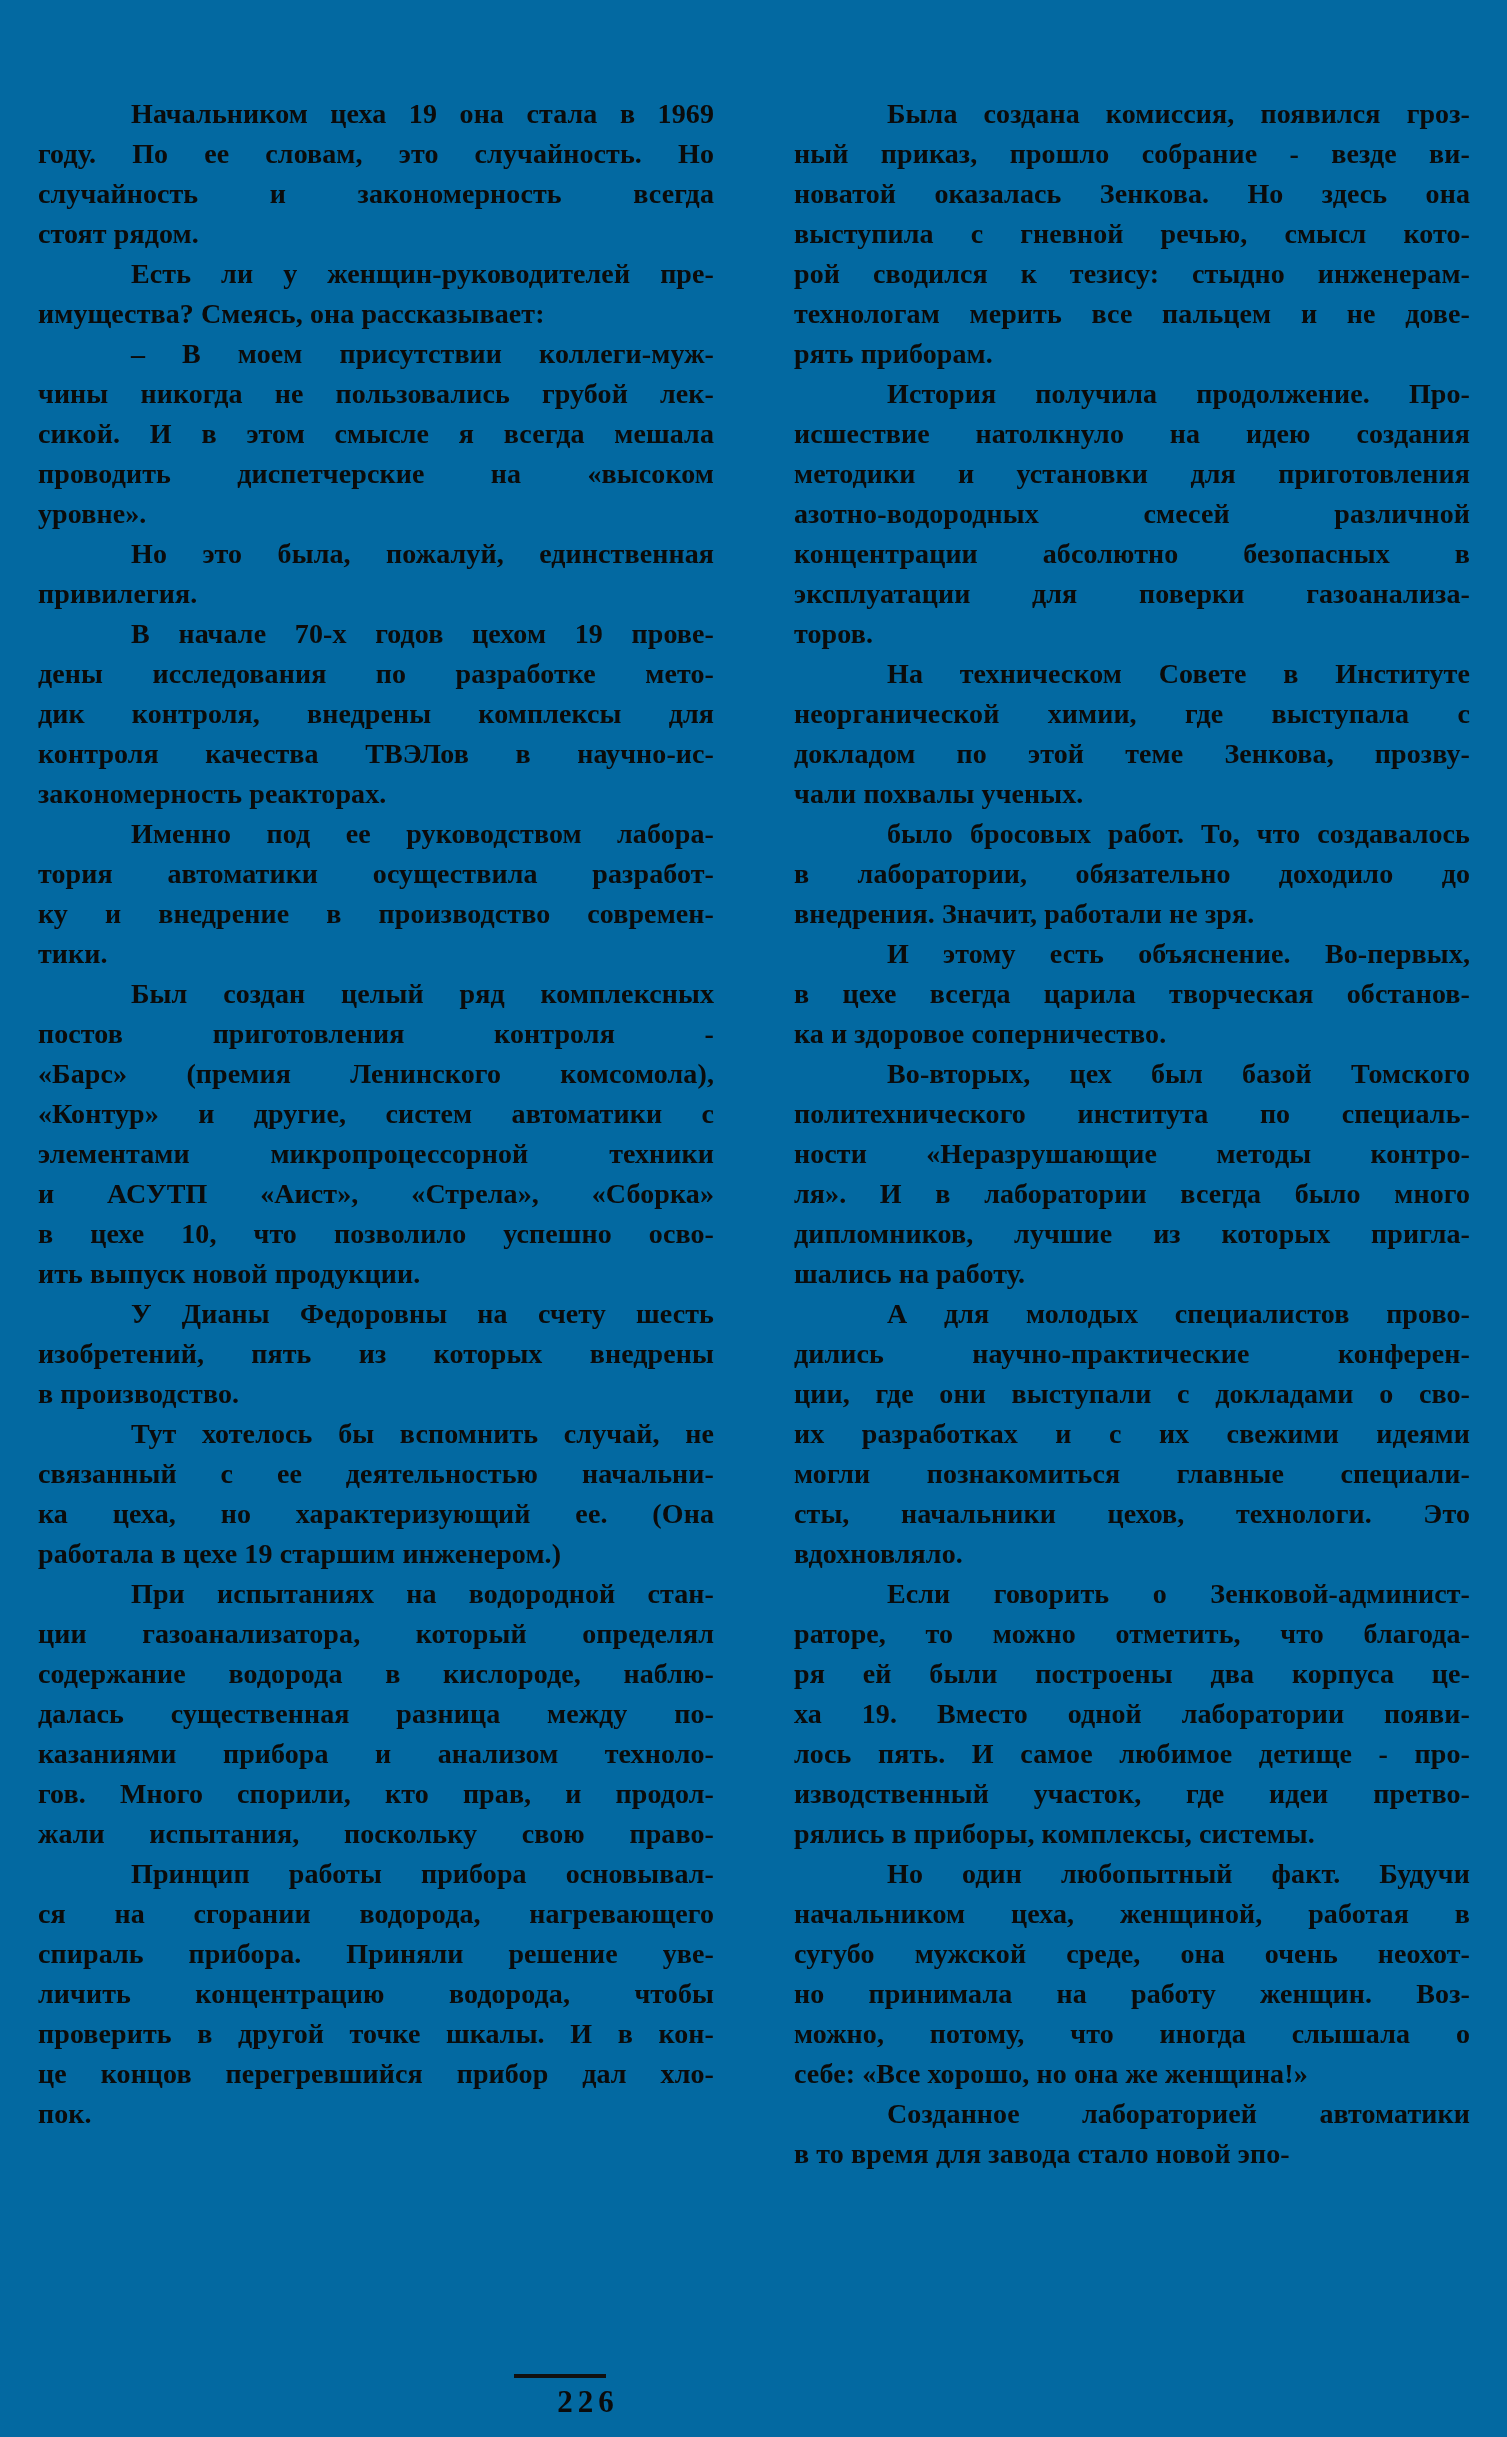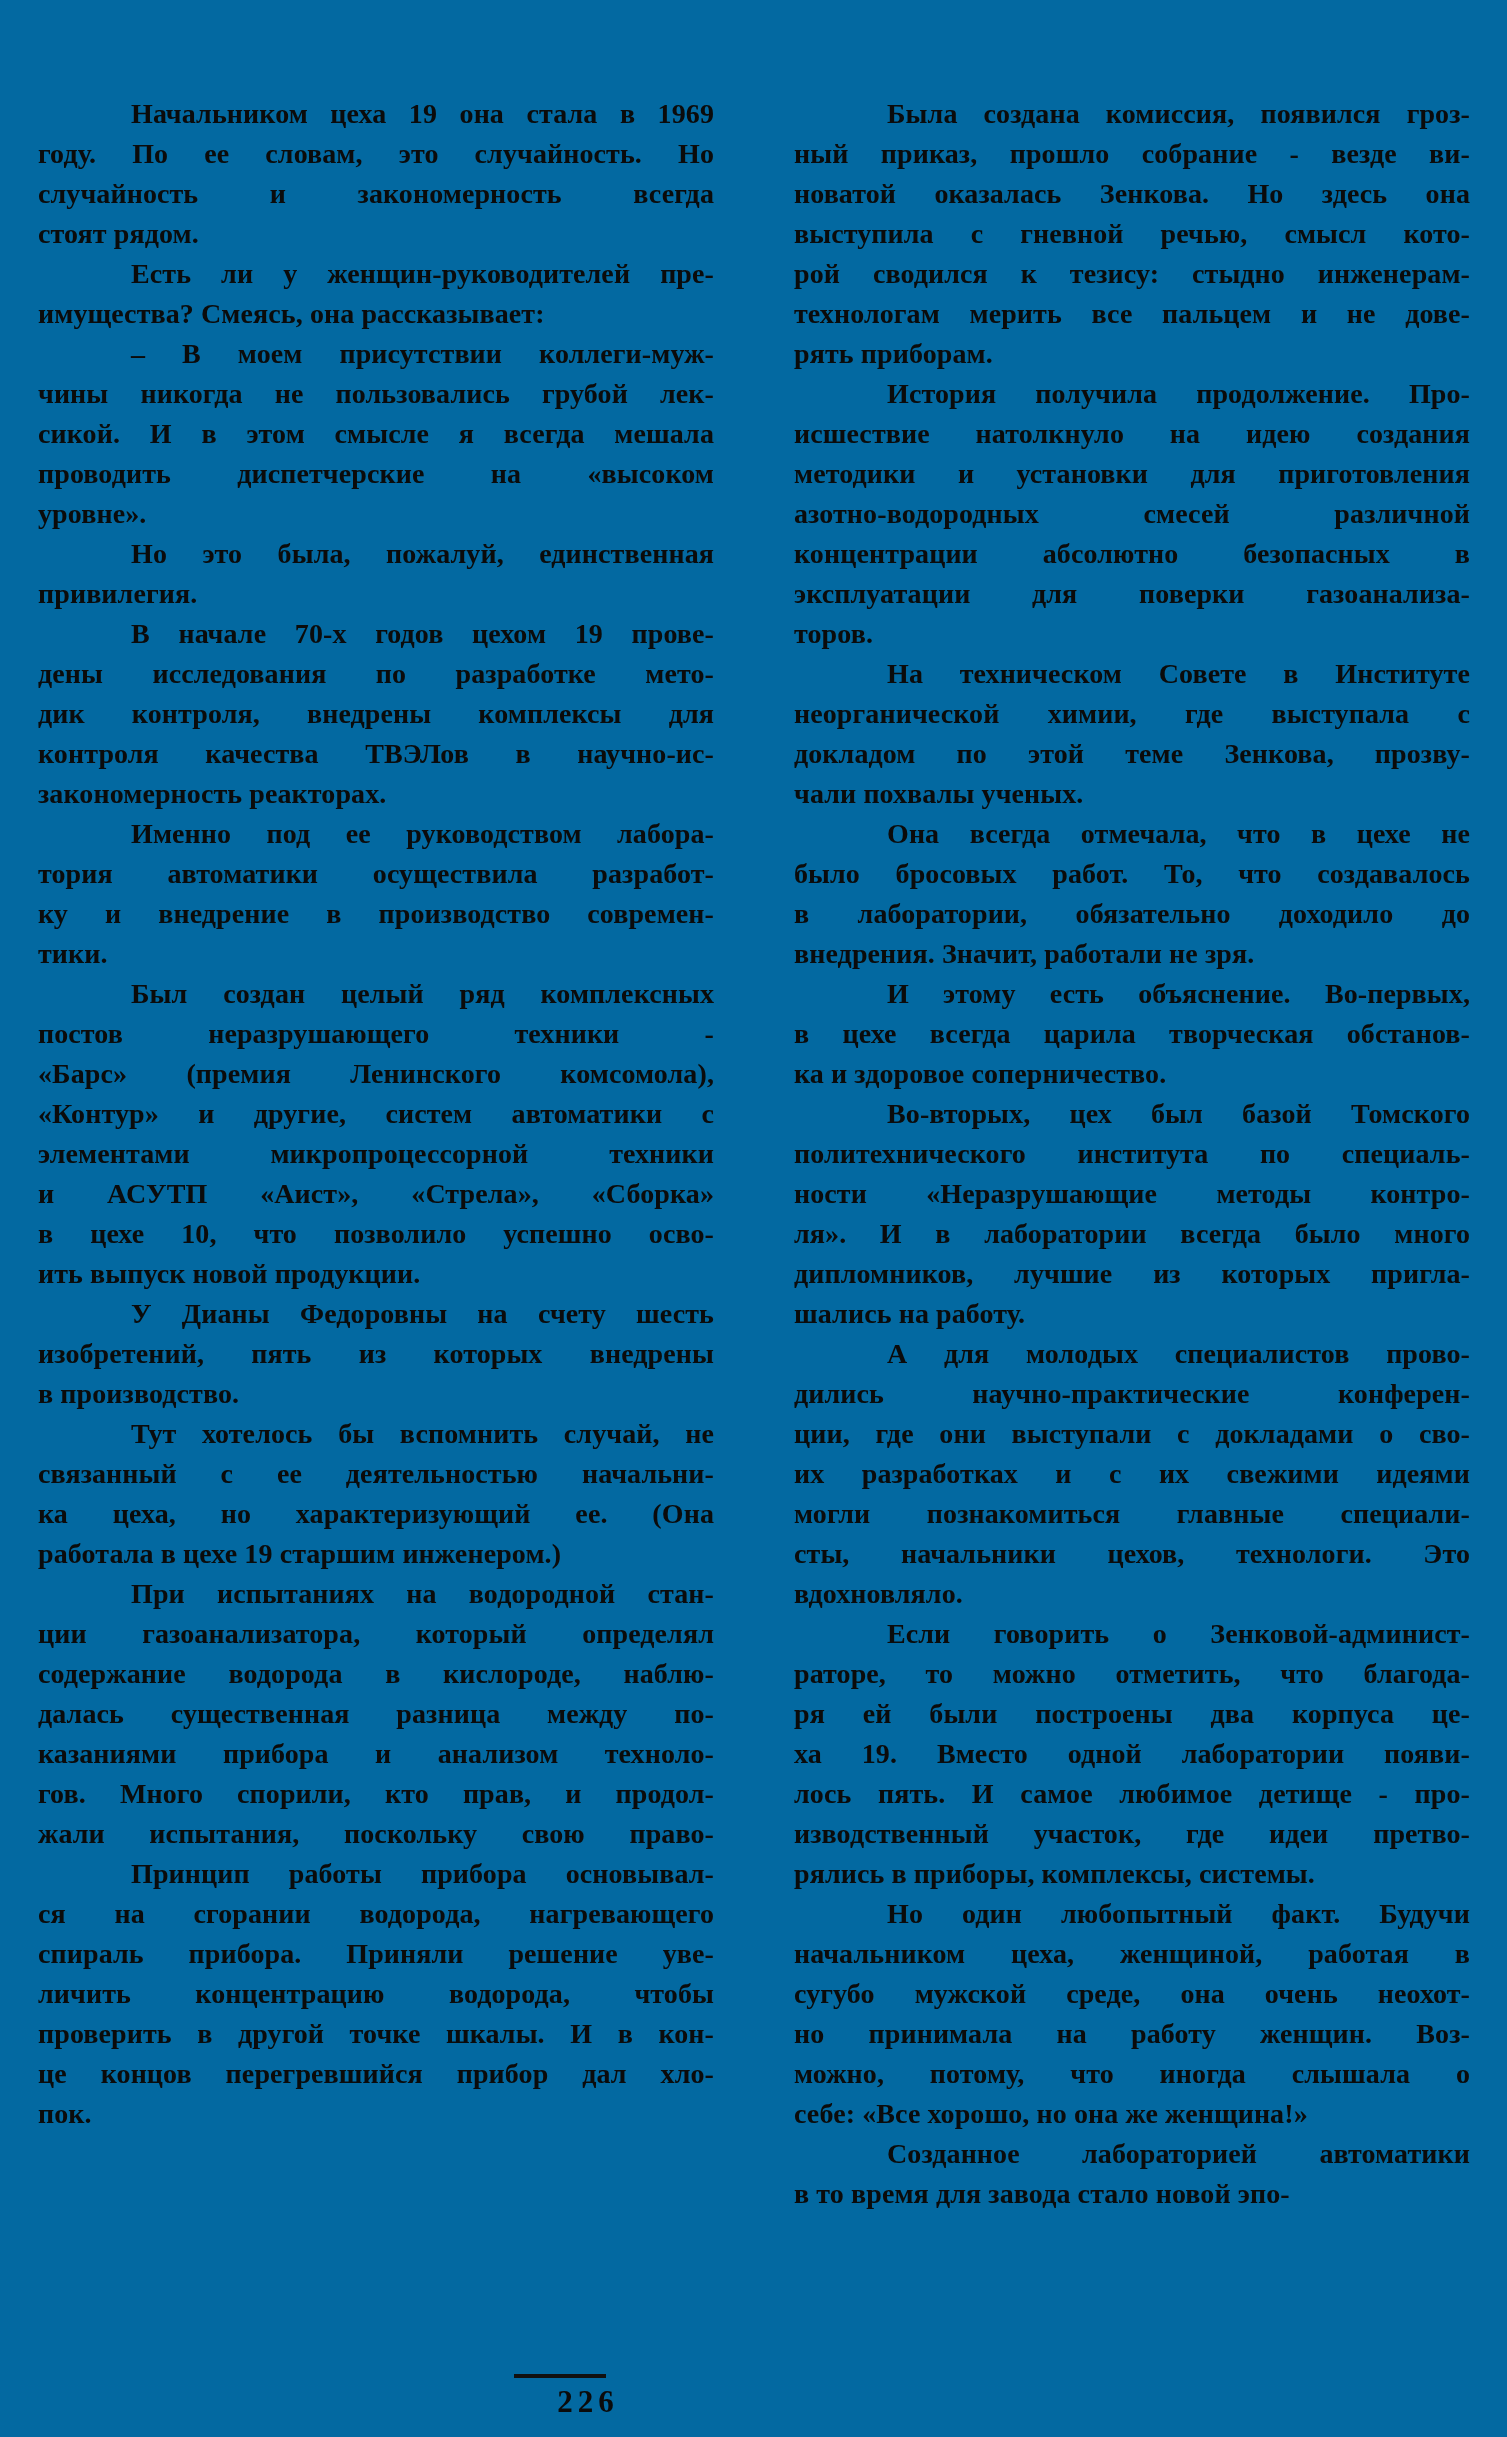--- a/index.html
+++ b/index.html
@@ -110,21 +110,21 @@
           <span class="line last">закономерность реакторах.</span>
         </p>
         <p class="paragraph">
           <span class="line">Именно под ее руководством лабора-</span>
           <span class="line">тория автоматики осуществила разработ-</span>
           <span class="line">ку и внедрение в производство современ-</span>
           <span class="line last">тики.</span>
         </p>
         <p class="paragraph">
           <span class="line">Был создан целый ряд комплексных</span>
-          <span class="line">постов неразрушающего техники -</span>
+          <span class="line">постов приготовления контроля -</span>
           <span class="line">«Барс» (премия Ленинского комсомола),</span>
           <span class="line">«Контур» и другие, систем автоматики с</span>
           <span class="line">элементами микропроцессорной техники</span>
           <span class="line">и АСУТП «Аист», «Стрела», «Сборка»</span>
           <span class="line">в цехе 10, что позволило успешно осво-</span>
           <span class="line last">ить выпуск новой продукции.</span>
         </p>
         <p class="paragraph">
           <span class="line">У Дианы Федоровны на счету шесть</span>
           <span class="line">изобретений, пять из которых внедрены</span>
@@ -174,21 +174,20 @@
           <span class="line">эксплуатации для поверки газоанализа-</span>
           <span class="line last">торов.</span>
         </p>
         <p class="paragraph">
           <span class="line">На техническом Совете в Институте</span>
           <span class="line">неорганической химии, где выступала с</span>
           <span class="line">докладом по этой теме Зенкова, прозву-</span>
           <span class="line last">чали похвалы ученых.</span>
         </p>
         <p class="paragraph">
-          <span class="line">Она всегда отмечала, что в цехе не</span>
           <span class="line">было бросовых работ. То, что создавалось</span>
           <span class="line">в лаборатории, обязательно доходило до</span>
           <span class="line last">внедрения. Значит, работали не зря.</span>
         </p>
         <p class="paragraph">
           <span class="line">И этому есть объяснение. Во-первых,</span>
           <span class="line">в цехе всегда царила творческая обстанов-</span>
           <span class="line last">ка и здоровое соперничество.</span>
         </p>
         <p class="paragraph">

